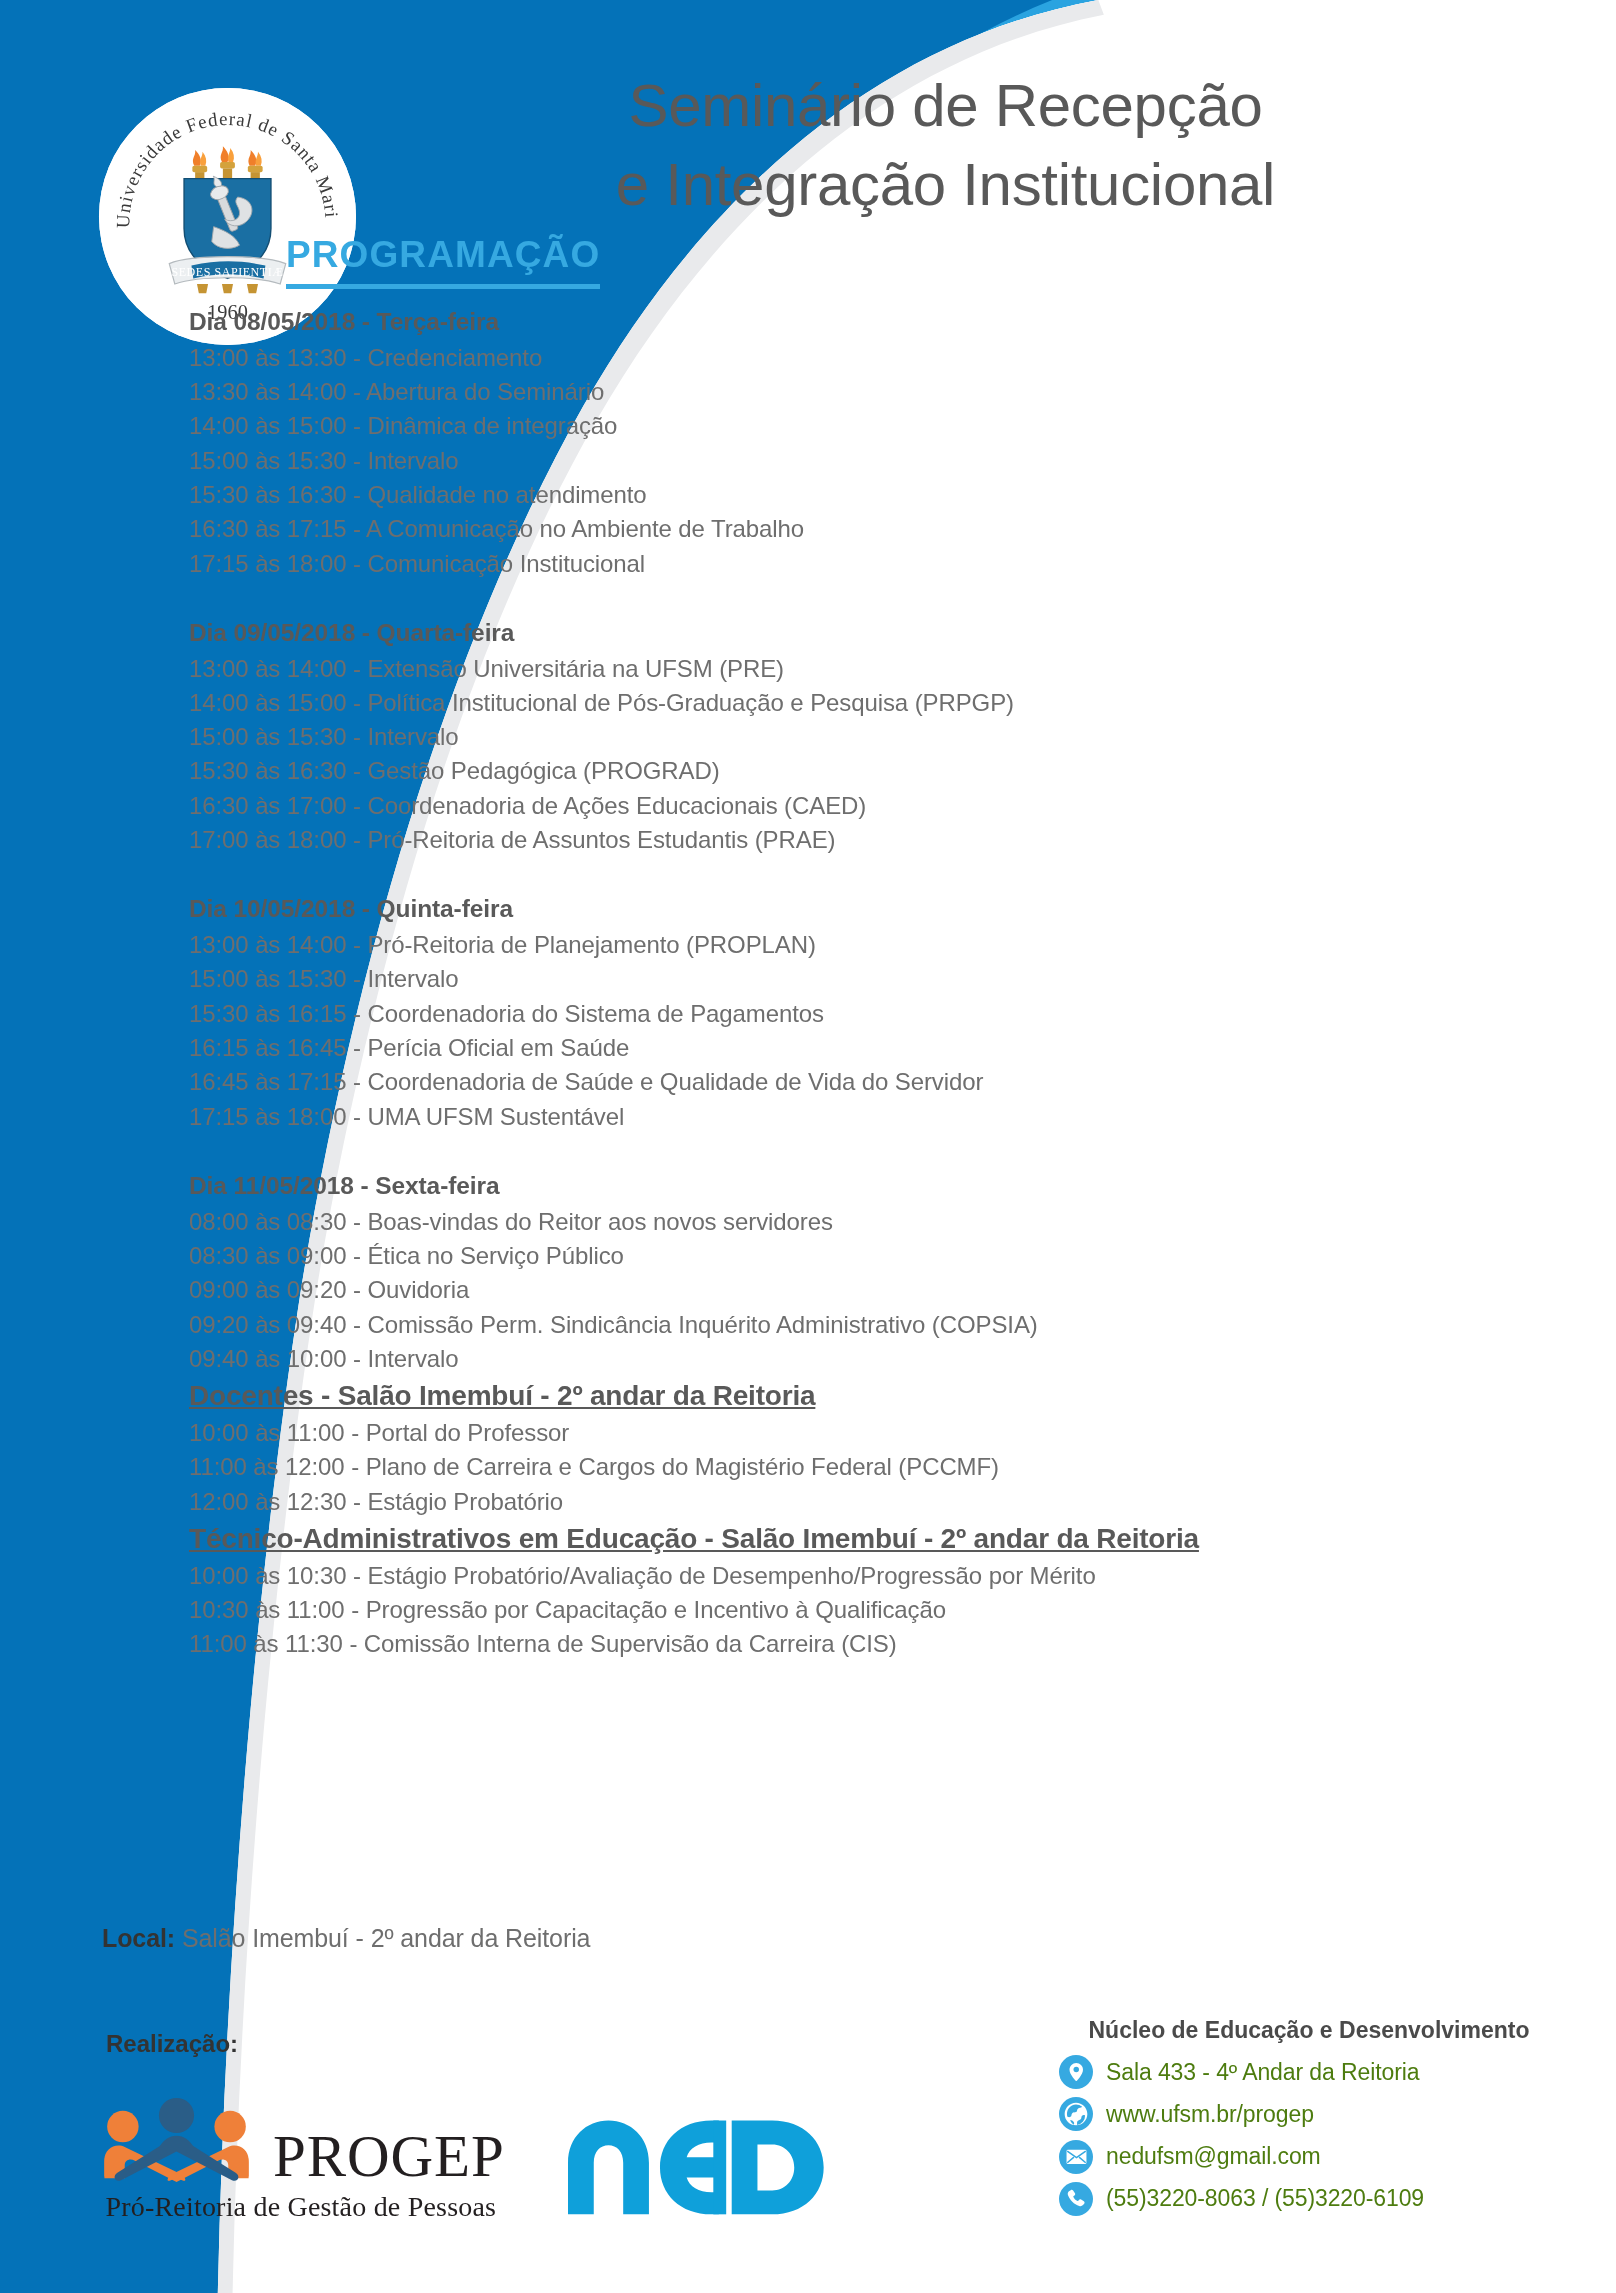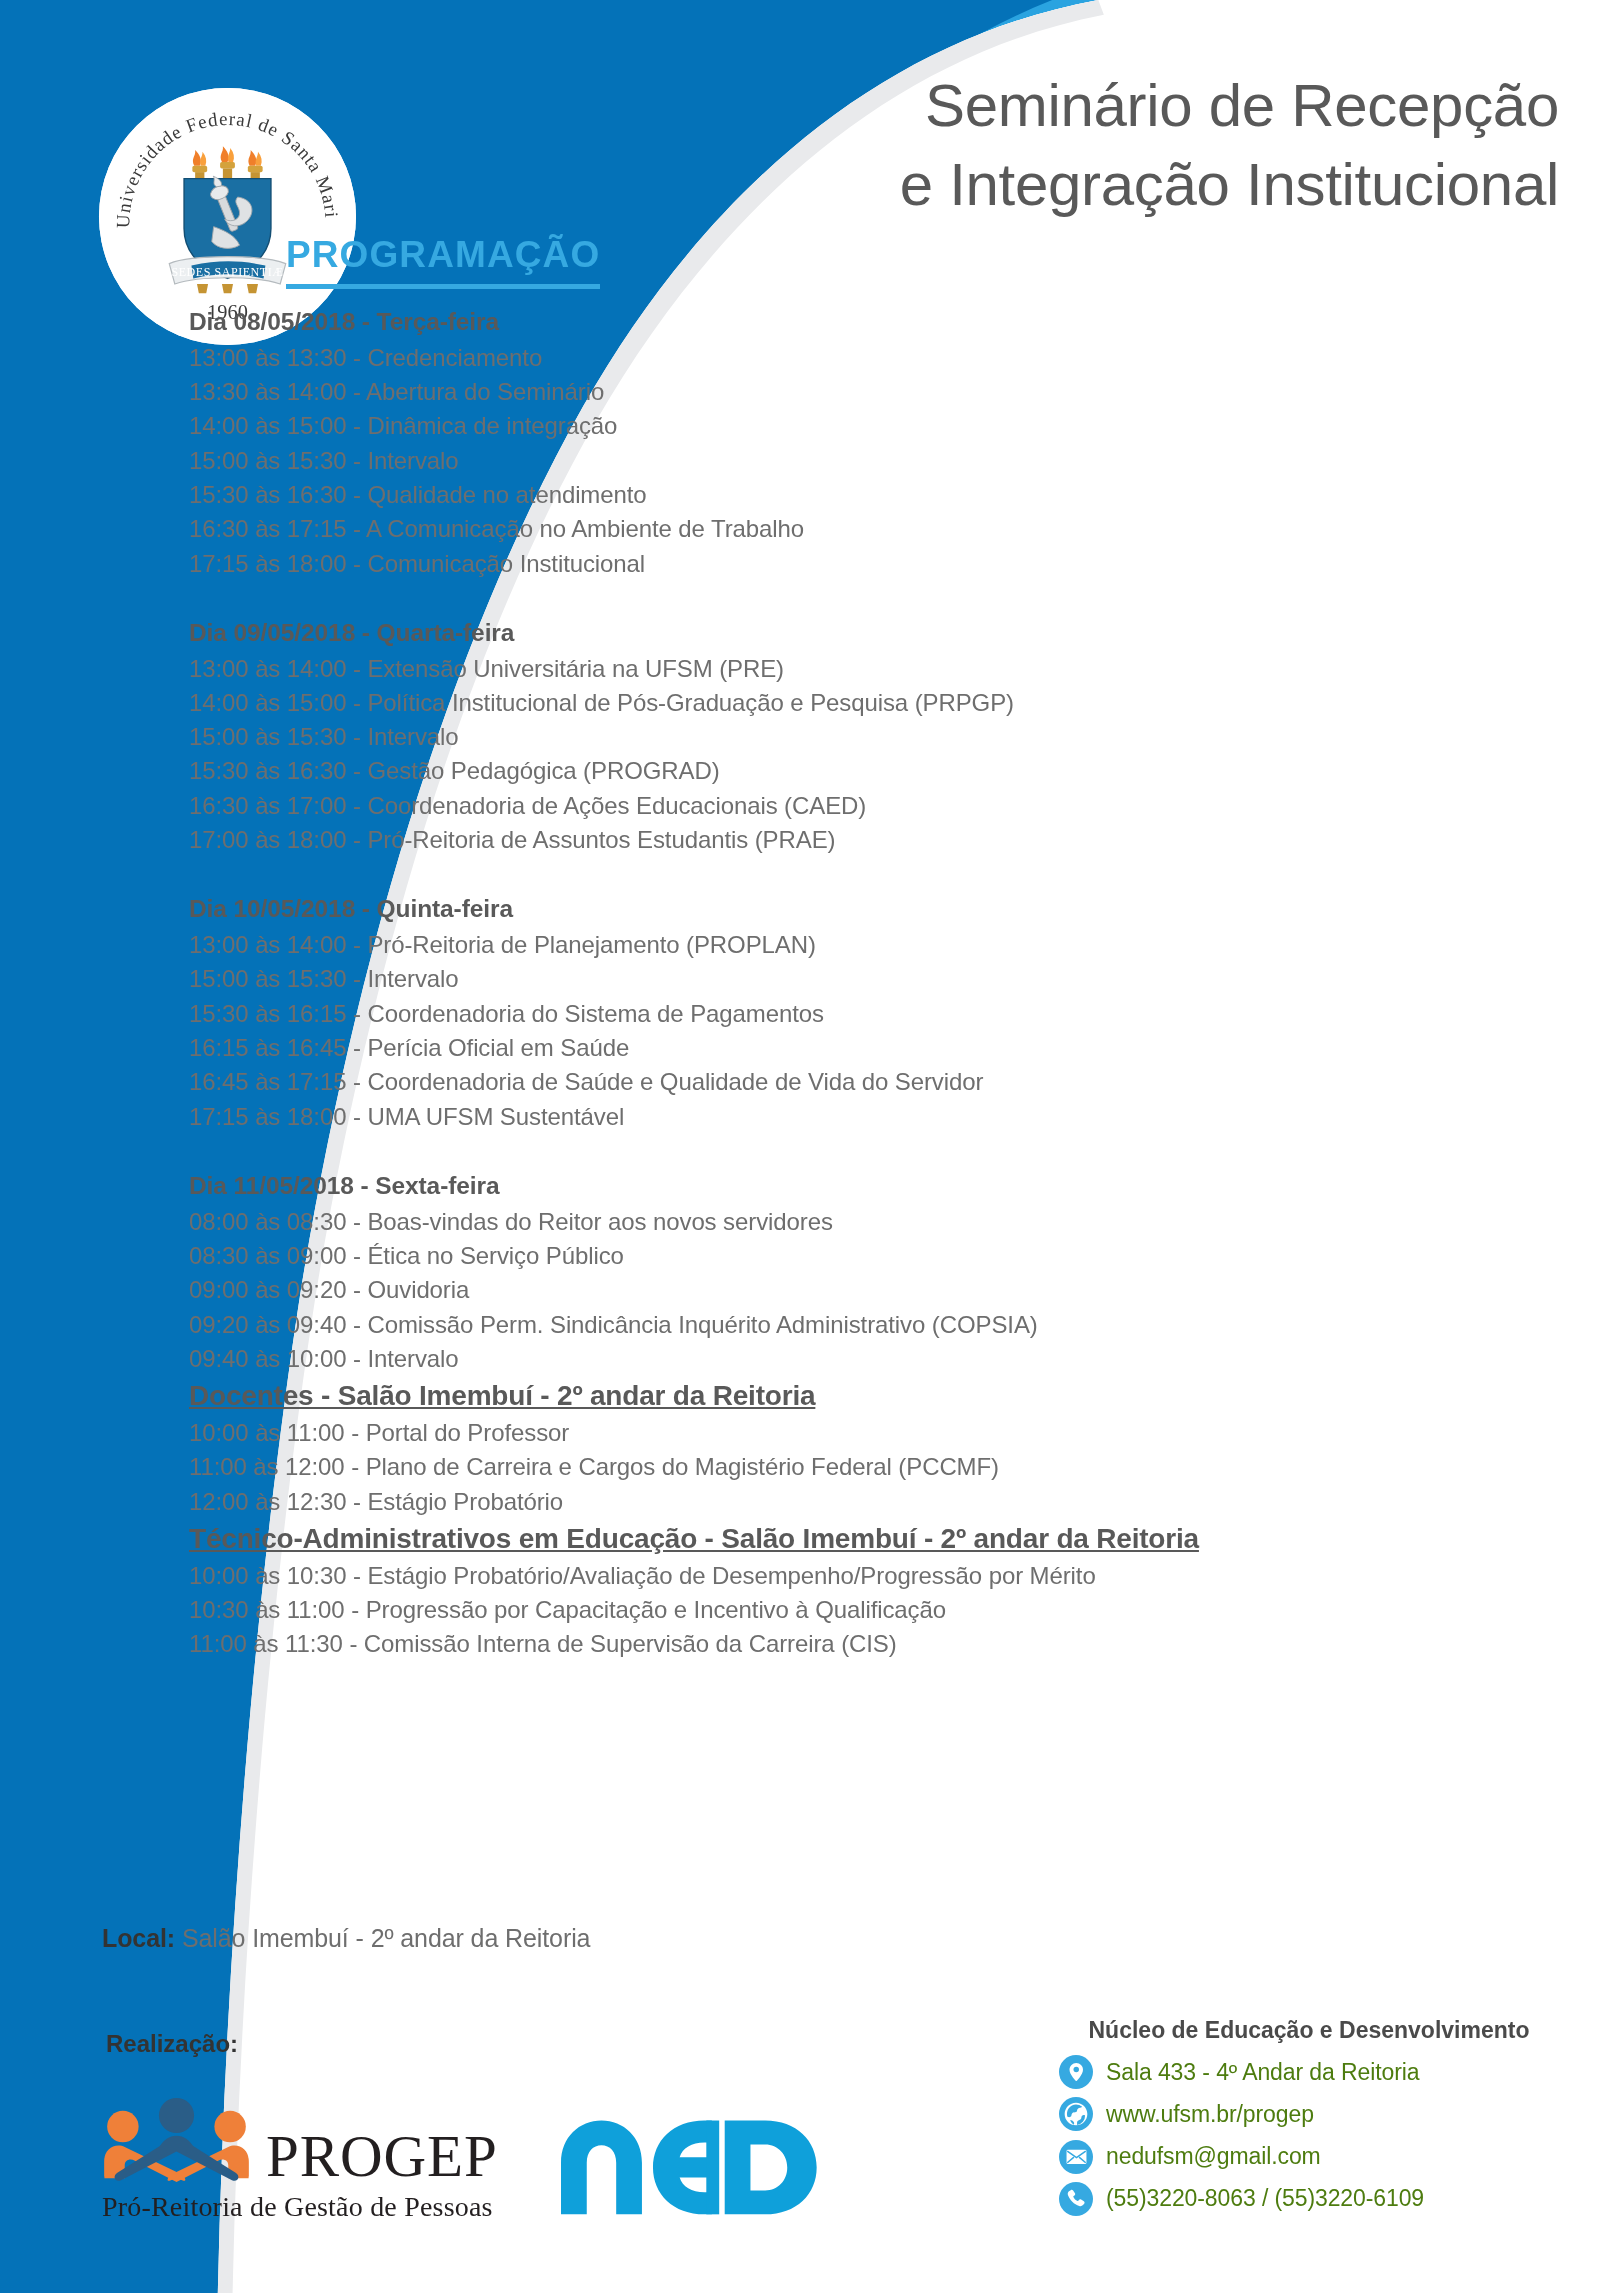--- a/index.html
+++ b/index.html
@@ -40,20 +40,21 @@
     z-index:7;
   }
   .title-line {
     font-family:"Liberation Sans", sans-serif;
     font-size:60px;
     font-weight:400;
     line-height:1.32;
     color:#595959;
     letter-spacing:-0.3px;
     white-space:nowrap;
+    text-align:center;
   }
 
   .programacao-wrap {
     position:absolute;
     left:286px; top:234px;
     z-index:7;
   }
   .programacao {
     font-size:37px;
     font-weight:700;
@@ -127,21 +128,21 @@
   .logos-row {
     position:absolute;
     left:97px; top:2095px;
     display:flex;
     align-items:flex-start;
     gap:55px;
     z-index:7;
   }
 
   .progep-logo { display:flex; flex-direction:column; align-items:center; }
-  .progep-top { display:flex; align-items:flex-end; gap:10px; }
+  .progep-top { display:flex; align-items:flex-end; gap:17px; }
   .progep-word {
     font-family:"Liberation Serif", serif;
     font-size:59px;
     letter-spacing:0.9px;
     color:#231f20;
     line-height:0.95;
   }
   .progep-sub {
     font-family:"Liberation Serif", serif;
     font-size:28px;

